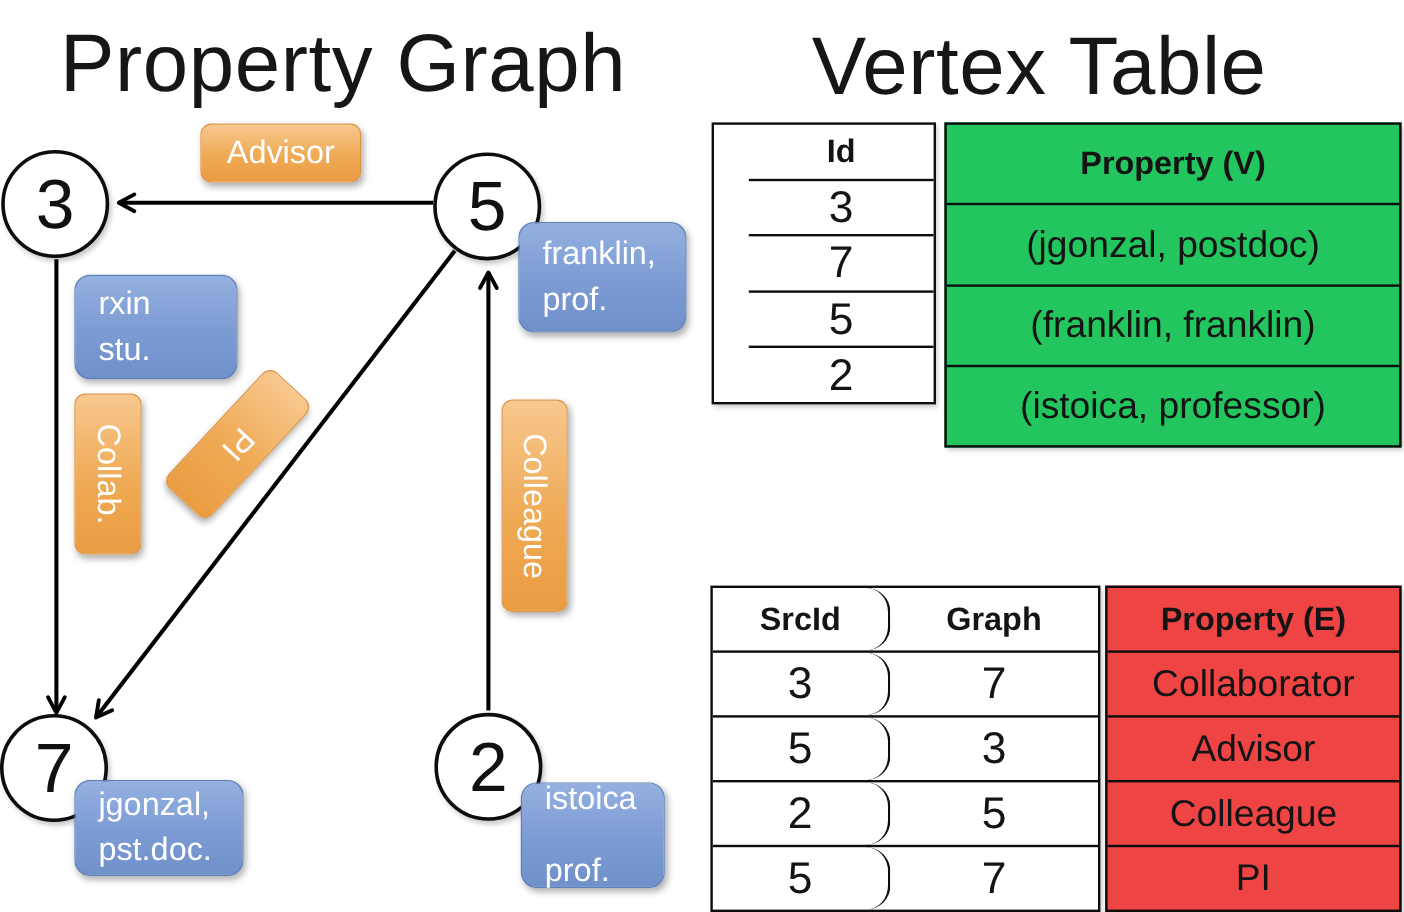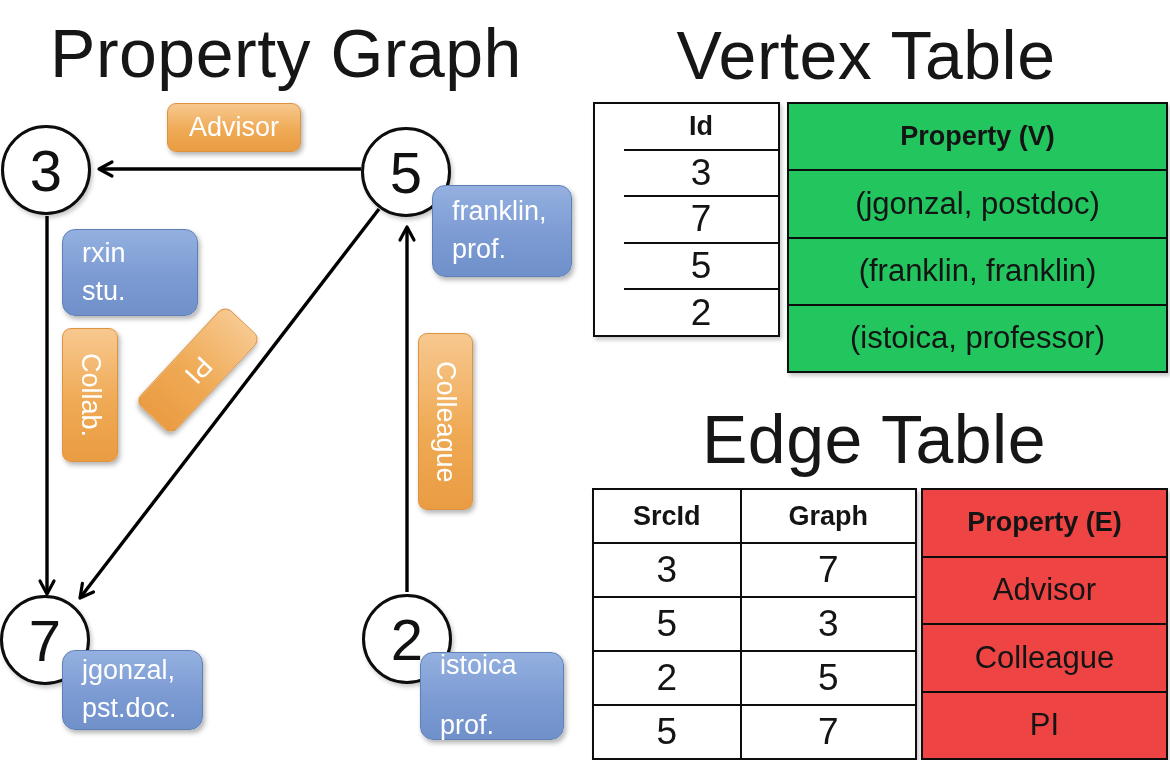--- a/index.html
+++ b/index.html
@@ -40,35 +40,34 @@
   
   .tblock{
     position:absolute;box-sizing:border-box;border:2.5px solid #0d0d0d;
     display:flex;flex-direction:column;background:#fff;
     box-shadow:2px 3px 4px rgba(0,0,0,0.22);
   }
   .tblock.bluefill{background:#22c55e;}
   .tblock.tanfill{background:#ef4444;}
   .trow{flex:1;display:flex;align-items:center;justify-content:center;border-top:2.5px solid #0d0d0d;}
   .trow:first-child{border-top:none;}
-  .cell{display:flex;align-items:center;justify-content:center;height:100%;}
+  .cell{display:flex;align-items:center;justify-content:center;height:100%;border-radius:20px;}
   .cell.src{flex:0 0 46%;border-right:2.5px solid #0d0d0d;box-sizing:border-box;}
   .cell.dst{flex:1;}
   .hdr{font-weight:700;font-size:27px;}
   .num{font-size:37px;font-weight:300;}
   .ptxt{font-size:31px;font-weight:300;white-space:nowrap;}
 </style>
 </head>
 <body>
 
 <div id="stage">
 
   <div class="title" style="left:286px;top:14px;">Property Graph</div>
   <div class="title" style="left:866px;top:16px;text-align:right;">Vertex Table</div>
-  <div class="title" style="left:874px;top:400px;">Edge Table</div>
 
   <svg id="edgeLayer" width="585" height="760">
     <defs>
       <marker id="arrow" markerUnits="userSpaceOnUse" markerWidth="22" markerHeight="22" refX="16" refY="10" orient="auto">
         <path d="M3,3 L16,10 L3,17" fill="none" stroke="#000" stroke-width="3.2" stroke-linecap="round" stroke-linejoin="round"></path>
       </marker>
     </defs>
     <line x1="361" y1="169" x2="99" y2="169" stroke="#000" stroke-width="3.4" marker-end="url(#arrow)"></line>
     <line x1="47" y1="216" x2="47" y2="594" stroke="#000" stroke-width="3.4" marker-end="url(#arrow)"></line>
     <line x1="379" y1="209" x2="80" y2="598" stroke="#000" stroke-width="3.4" marker-end="url(#arrow)"></line>
@@ -98,21 +97,21 @@
     <span>stu.</span>
   </div>
   <div class="vprop" style="left:432px;top:185px;width:140px;height:92px;">
     <span>franklin,</span>
     <span>prof.</span>
   </div>
   <div class="vprop" style="left:62px;top:650px;width:141px;height:80px;">
     <span>jgonzal,</span>
     <span>pst.doc.</span>
   </div>
-  <div class="vprop" style="left:420px;top:652px;width:144px;height:88px;gap:22px;">
+  <div class="vprop" style="left:434px;top:652px;width:120px;height:88px;gap:22px;">
     <span>istoica</span>
     <span>prof.</span>
   </div>
 
   <div class="tblock" style="left:593px;top:102px;width:187px;height:235px;padding-left:29px;">
     <div class="trow hdr">Id</div>
     <div class="trow num">3</div>
     <div class="trow num">7</div>
     <div class="trow num">5</div>
     <div class="trow num">2</div>
@@ -143,18 +142,19 @@
       <div class="cell dst num">5</div>
     </div>
     <div class="trow">
       <div class="cell src num">5</div>
       <div class="cell dst num">7</div>
     </div>
   </div>
 
   <div class="tblock tanfill" style="left:921px;top:488px;width:247px;height:272px;">
     <div class="trow hdr">Property (E)</div>
+    <div class="trow ptxt">Collaborator</div>
     <div class="trow ptxt">Advisor</div>
     <div class="trow ptxt">Colleague</div>
     <div class="trow ptxt">PI</div>
   </div>
 
 </div>
 
 </body></html>

